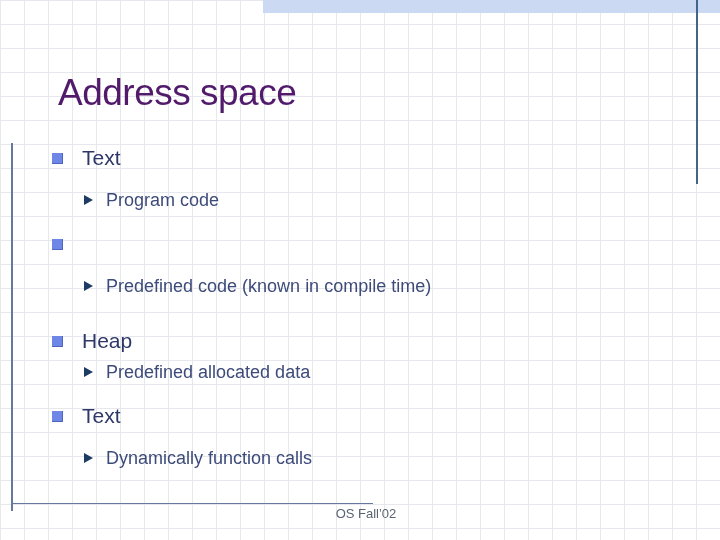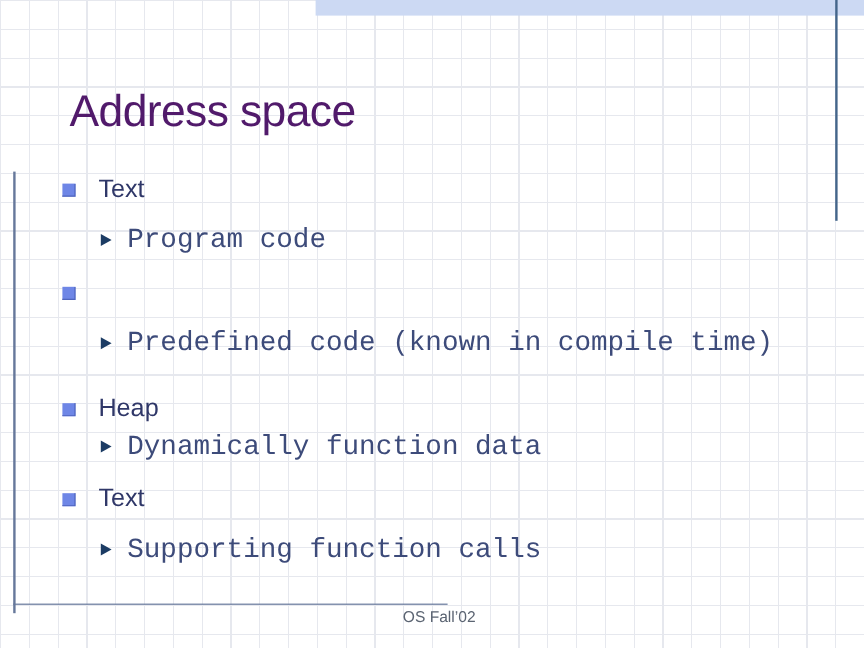--- a/index.html
+++ b/index.html
@@ -51,23 +51,22 @@
   .sub-item{
     position:absolute;left:84px;display:flex;align-items:center;height:28px;
   }
   .arrow{
     width:0;height:0;flex:0 0 auto;margin-right:13px;
     border-left:9px solid var(--arrow-bullet,#1c3c64);
     border-top:5px solid transparent;
     border-bottom:5px solid transparent;
   }
   .sub-label{
-    font-size:23px;line-height:28px;
+    font-size:18px;line-height:28px;
     color:var(--sub-text,#3d4b7a);
-    font-family:Liberation Mono, monospace;
   }
   .m0{top:141px}.s0{top:186px}
   .m1{top:227px}.s1{top:272px}
   .m2{top:324px}.s2{top:358px}
   .m3{top:399px}.s3{top:444px}
   .footer{
     position:absolute;left:12px;right:0;top:506px;text-align:center;
     font-size:13px;color:var(--footer-color,#5b6472);
   }
 </style>
@@ -98,28 +97,28 @@
     <span class="arrow"></span>
     <span class="sub-label">Predefined code (known in compile time)</span>
   </div>
 
   <div class="main-item m2">
     <span class="sq"></span>
     <span class="main-label">Heap</span>
   </div>
   <div class="sub-item s2">
     <span class="arrow"></span>
-    <span class="sub-label">Dynamically function data</span>
+    <span class="sub-label">Predefined allocated data</span>
   </div>
 
   <div class="main-item m3">
     <span class="sq"></span>
     <span class="main-label">Text</span>
   </div>
   <div class="sub-item s3">
     <span class="arrow"></span>
-    <span class="sub-label">Supporting function calls</span>
+    <span class="sub-label">Dynamically function calls</span>
   </div>
 
   <div class="footer-line"></div>
   <div class="footer">OS Fall’02</div>
 
 </div>
 
 </body></html>

